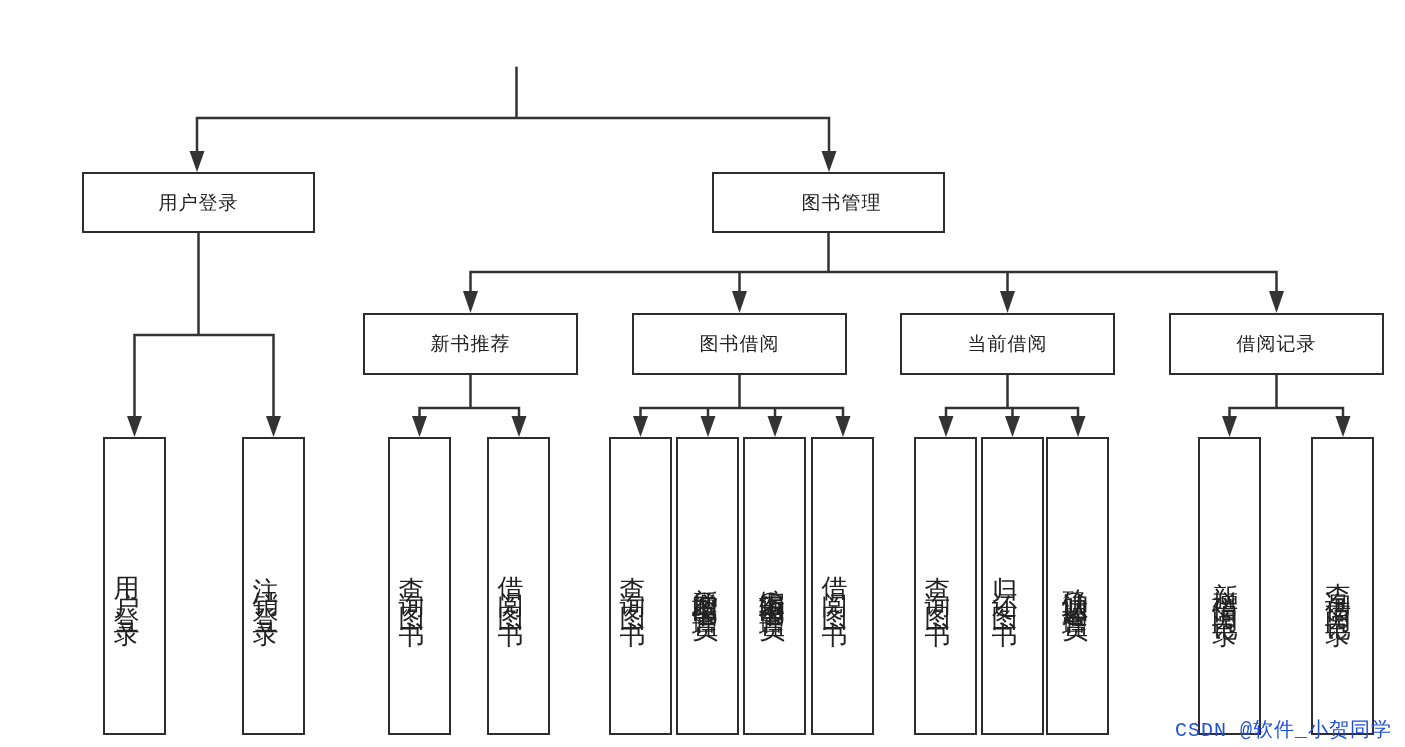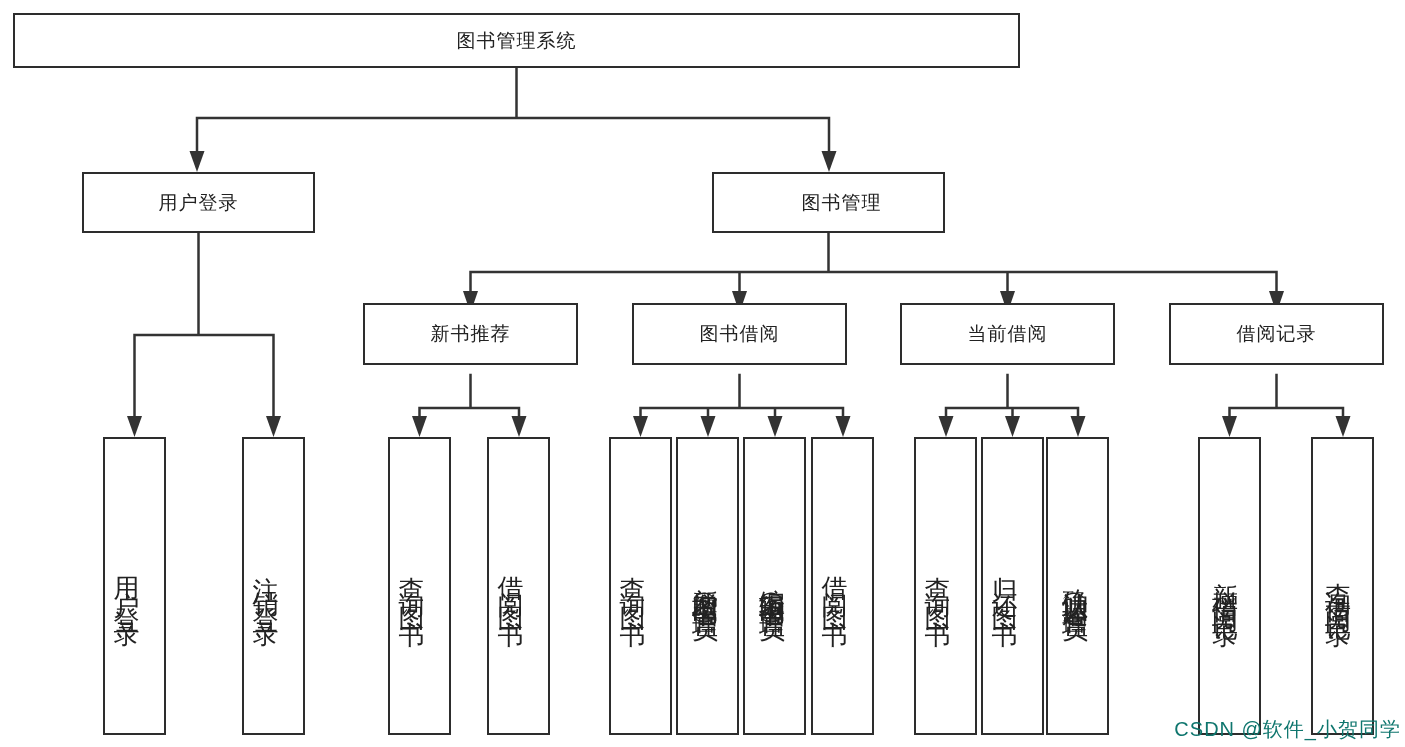--- a/index.html
+++ b/index.html
@@ -51,46 +51,47 @@
     letter-spacing: 1px;
   }
   .node-l1 {
     top: 172px; width: 233px; height: 61px;
     font-size: 19px;
     letter-spacing: 1px;
   }
   .node-l1-a { left: 82px; }
   .node-l1-b { left: 712px; padding-left: 26px; }
   .node-l2 {
-    top: 303px; width: 215px; height: 62px;
+    top: 313px; width: 215px; height: 62px;
     font-size: 19px;
     letter-spacing: 1px;
   }
   .leaf {
     top: 437px; width: 63px; height: 298px;
   }
   .leaf .vtext {
     writing-mode: vertical-rl;
     text-orientation: mixed;
     font-size: 26px;
     line-height: 1;
     white-space: nowrap;
   }
   .ls4 .vtext { letter-spacing: 15px; margin-block-start: 15px; }
   .ls6 .vtext { letter-spacing: 8px;  margin-block-start: 8px; }
   .ls9 .vtext { letter-spacing: 4px;  margin-block-start: 4px; }
   .watermark {
     position: absolute;
-    right: 4px;
+    right: 13px;
     bottom: 4px;
     z-index: 5;
     font-size: 20px;
-    color: #0f766e;
+    color: #1d4ed8;
     letter-spacing: 1px;
     white-space: nowrap;
+    font-family: Liberation Mono, monospace;
   }
 </style>
 </head>
 <body>
 
 <div class="stage">
 
   <svg class="connector-layer" viewBox="0 0 1405 747" xmlns="http://www.w3.org/2000/svg">
     <g>
       <path d="M516.5 68 V118
@@ -143,23 +144,20 @@
       <polygon points="767.5,416 782.5,416 775,437"></polygon>
       <polygon points="835.5,416 850.5,416 843,437"></polygon>
       <polygon points="938.5,416 953.5,416 946,437"></polygon>
       <polygon points="1005,416 1020,416 1012.5,437"></polygon>
       <polygon points="1070.5,416 1085.5,416 1078,437"></polygon>
       <polygon points="1222,416 1237,416 1229.5,437"></polygon>
       <polygon points="1335.5,416 1350.5,416 1343,437"></polygon>
     </g>
   </svg>
 
-  <div class="node node-root">
-    <span>图书管理系统</span>
-  </div>
 
   <div class="node node-l1 node-l1-a">
     <span>用户登录</span>
   </div>
   <div class="node node-l1 node-l1-b">
     <span>图书管理</span>
   </div>
 
   <div class="node node-l2" style="left:363px;">
     <span>新书推荐</span>

